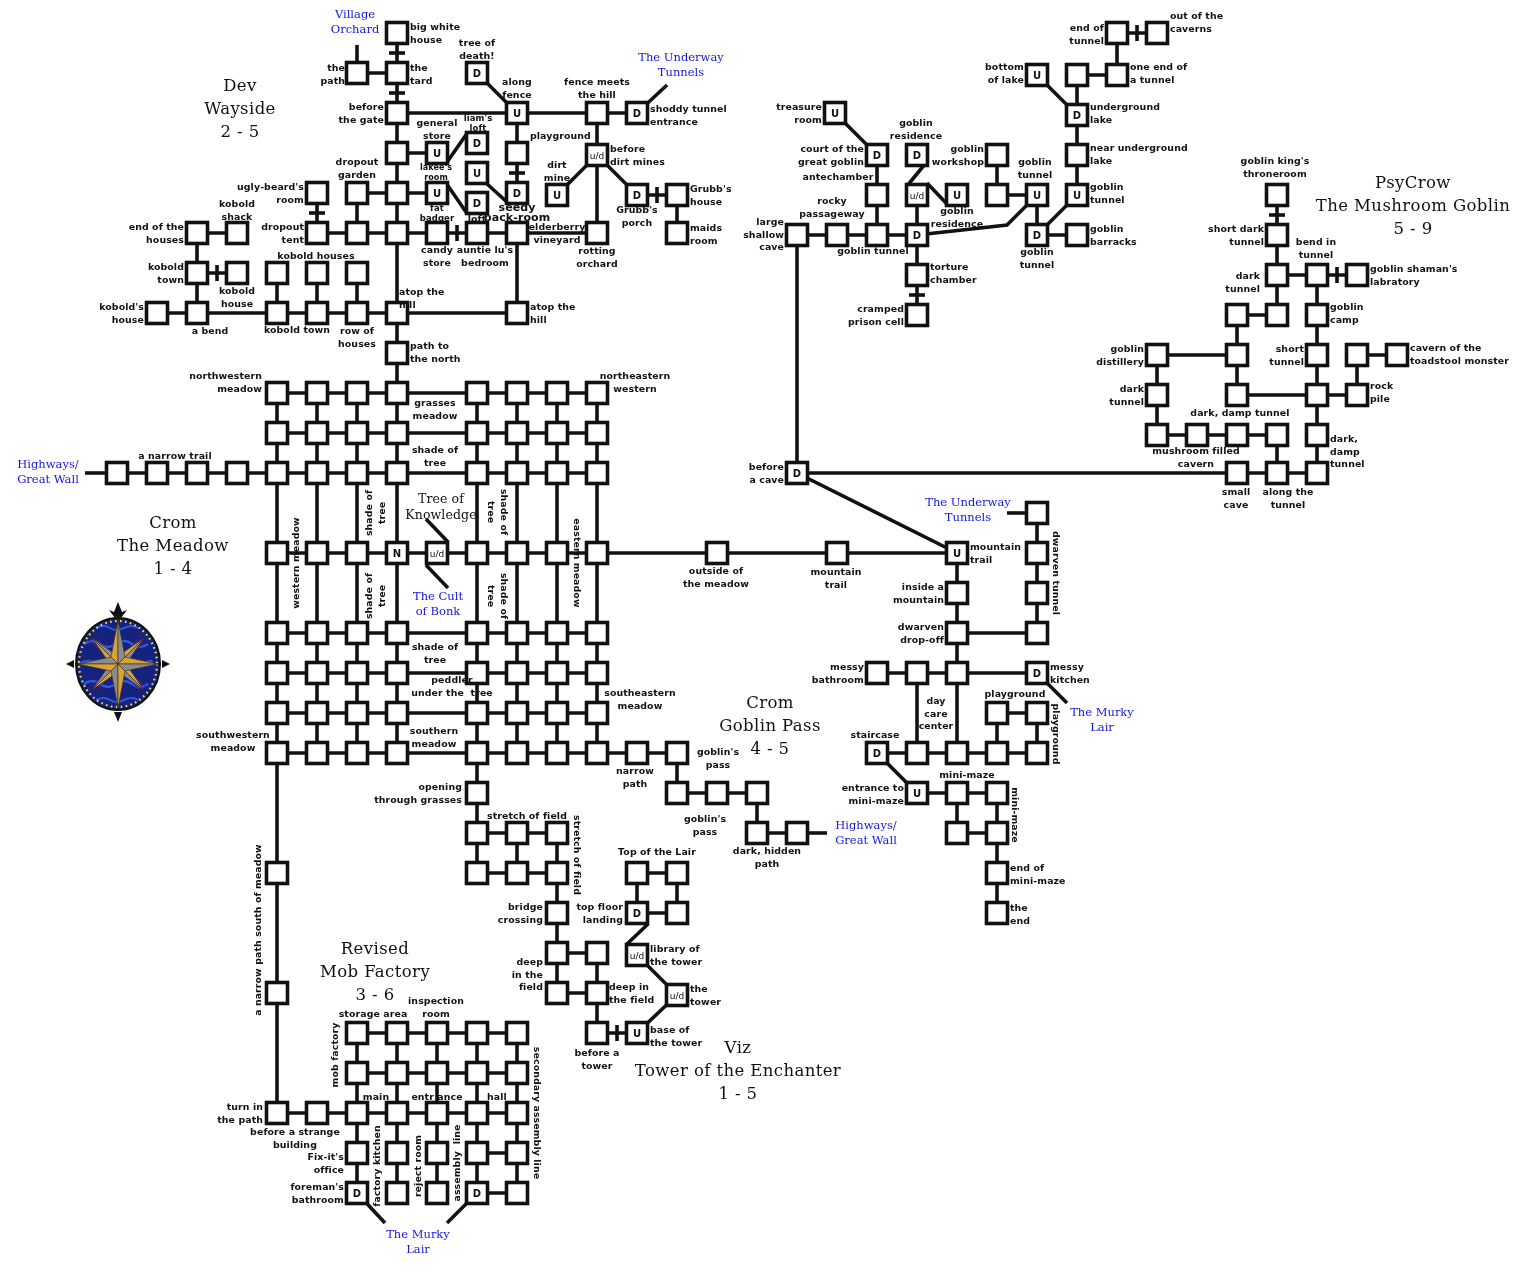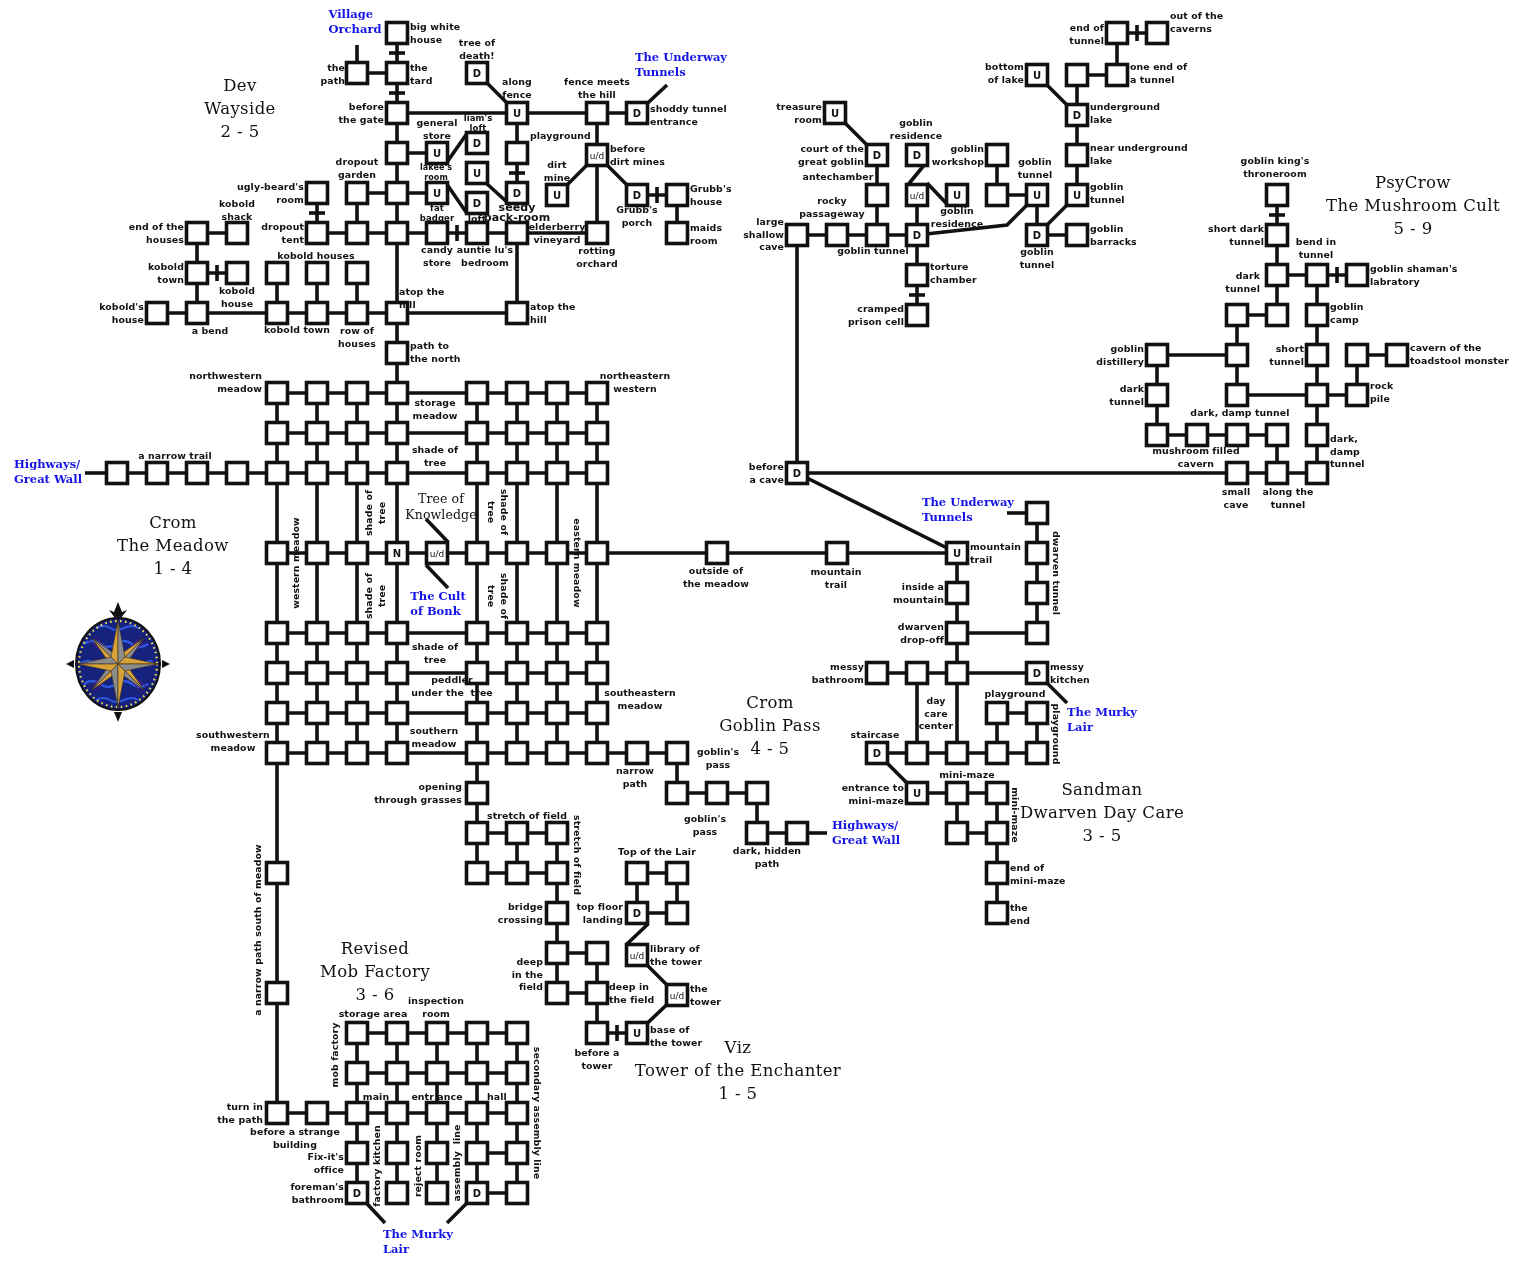--- a/index.html
+++ b/index.html
@@ -13,22 +13,22 @@
        font-family:"DejaVu Sans",sans-serif;font-weight:bold;font-size:9.4px;line-height:12.5px;
        color:#111;letter-spacing:0.1px;}
   .lbl.l{transform:translate(0,-50%);text-align:left;}
   .lbl.r{transform:translate(-100%,-50%);text-align:right;}
   .lbl.rl{transform:translate(-50%,-50%) rotate(-90deg);}
   .lbl.rr{transform:translate(-50%,-50%) rotate(90deg);}
   .lbl.big{font-family:"DejaVu Serif",serif;font-weight:normal;font-size:12.5px;line-height:16px;}
   .title{position:absolute;transform:translate(-50%,-50%);text-align:center;font-family:"DejaVu Serif",serif;
          font-size:16.5px;line-height:23px;color:#111;white-space:nowrap;letter-spacing:0.4px;}
   .title span{display:block;}
-  .exit{position:absolute;transform:translate(-50%,-50%);white-space:pre;text-align:left;
-        font-family:"DejaVu Serif",serif;font-weight:bold;font-size:11.5px;line-height:15px;color:#1414e6;cursor:pointer;}
+  .exit{position:absolute;transform:translate(-50%,-50%);white-space:pre;text-align:center;
+        font-family:"DejaVu Serif",serif;font-weight:normal;font-size:11.5px;line-height:15px;color:#1414e6;cursor:pointer;}
 </style>
 </head>
 <body>
 
 <div id="stage">
   <svg id="map-svg" width="1532" height="1270">
     <g id="edges">
         <line x1="357" y1="73" x2="397" y2="73" class="edge"></line>
         <line x1="397" y1="33" x2="397" y2="73" class="edge"></line>
         <line x1="397" y1="73" x2="397" y2="113" class="edge"></line>
@@ -1203,37 +1203,32 @@
     </g>
   </svg>
 
   <div class="title" style="left:240px;top:108px">
     <span>Dev</span>
     <span>Wayside</span>
     <span>2 - 5</span>
   </div>
   <div class="title" style="left:1413px;top:205px">
     <span>PsyCrow</span>
-    <span>The Mushroom Cult</span>
+    <span>The Mushroom Goblin</span>
     <span>5 - 9</span>
   </div>
   <div class="title" style="left:173px;top:545px">
     <span>Crom</span>
     <span>The Meadow</span>
     <span>1 - 4</span>
   </div>
   <div class="title" style="left:770px;top:725px">
     <span>Crom</span>
     <span>Goblin Pass</span>
     <span>4 - 5</span>
-  </div>
-  <div class="title" style="left:1102px;top:812px">
-    <span>Sandman</span>
-    <span>Dwarven Day Care</span>
-    <span>3 - 5</span>
   </div>
   <div class="title" style="left:375px;top:971px">
     <span>Revised</span>
     <span>Mob Factory</span>
     <span>3 - 6</span>
   </div>
   <div class="title" style="left:738px;top:1070px">
     <span>Viz</span>
     <span>Tower of the Enchanter</span>
     <span>1 - 5</span>
@@ -1405,21 +1400,21 @@
   <div class="lbl" style="left:1288px;top:498px">along the
 tunnel</div>
   <div class="lbl r" style="left:784px;top:473px">before
 a cave</div>
 
   <div class="lbl" style="left:175px;top:456px">a narrow trail</div>
   <div class="lbl r" style="left:262px;top:382px">northwestern
 meadow</div>
   <div class="lbl" style="left:635px;top:382px">northeastern
 western</div>
-  <div class="lbl" style="left:435px;top:409px">storage
+  <div class="lbl" style="left:435px;top:409px">grasses
 meadow</div>
   <div class="lbl" style="left:435px;top:456px">shade of
 tree</div>
   <div class="lbl rl" style="left:296px;top:563px">western meadow</div>
   <div class="lbl rl" style="left:375px;top:513px">shade of
 tree</div>
   <div class="lbl rl" style="left:375px;top:596px">shade of
 tree</div>
   <div class="lbl big" style="left:441px;top:507px">Tree of
 Knowledge</div>

